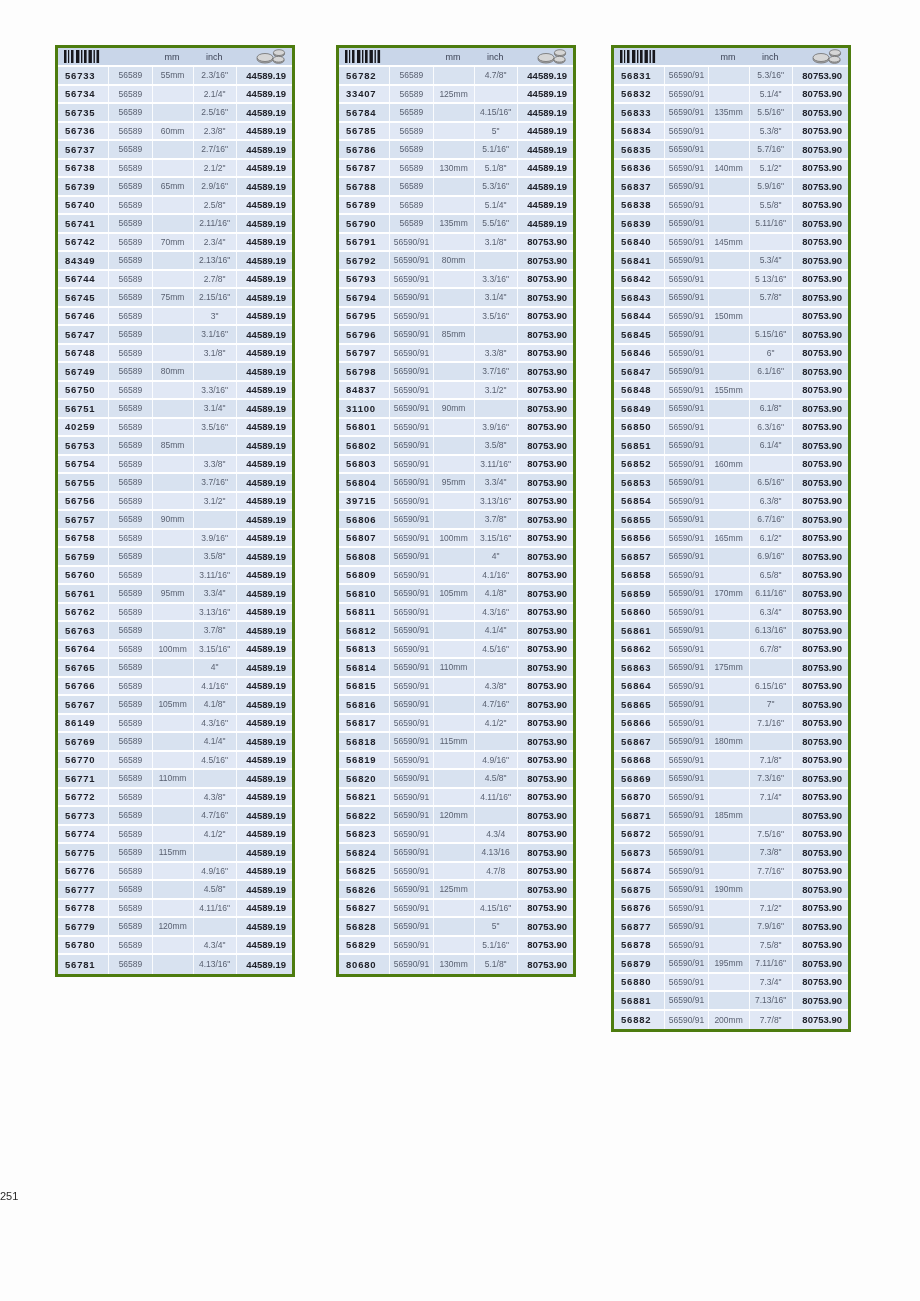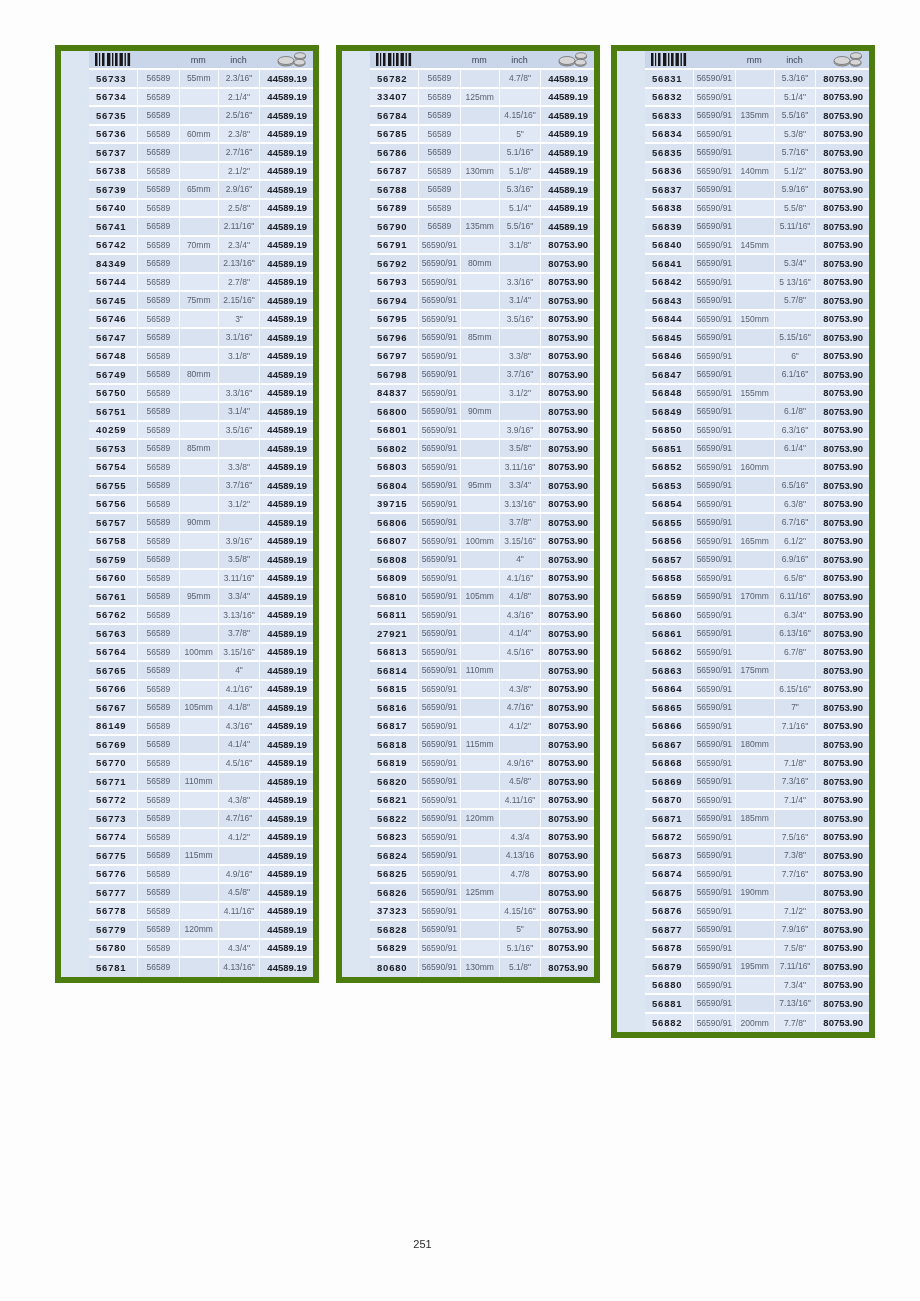--- a/index.html
+++ b/index.html
@@ -3,59 +3,58 @@
 <meta charset="utf-8">
 <style>
   html,body{margin:0;padding:0;}
   body{
     width:920px;height:1301px;position:relative;
     background:#fdfdfd;
     font-family:"Liberation Sans","DejaVu Sans",sans-serif;
     overflow:hidden;
   }
   .catalog-table{
-    position:absolute;top:45px;width:264px;
-    border:6px solid #4d7c0f;
+    position:absolute;top:45px;width:240px;
+    border:3px solid #4d7c0f;
     background:#dce5f2;
     box-sizing:border-box;
-    padding-left:28px;
   }
   .t-header{
     display:flex;align-items:center;
     height:19px;background:#c9d6e9;
     border-bottom:2px solid #ffffff;
     box-sizing:border-box;
   }
   .row{
     display:flex;align-items:center;
     height:18.5px;box-sizing:border-box;
     border-bottom:2px solid #ffffff;
   }
-  .row:last-child{border-bottom:none;}
+  .row:last-child{border-bottom:none;justify-content:center;}
   .row.alt-a{background:#d8e2f0;}
   .row.alt-b{background:#e1e8f5;}
   .c1,.c2,.c3,.c4,.c5{
     box-sizing:border-box;height:100%;
     display:flex;align-items:center;
     overflow:hidden;white-space:nowrap;
   }
   .c1{width:21.5%;padding-left:7px;}
   .c2{width:18.5%;justify-content:center;border-left:1px solid rgba(255,255,255,.85);}
   .c3{width:17.5%;justify-content:center;border-left:1px solid rgba(255,255,255,.85);}
   .c4{width:18.5%;justify-content:center;border-left:1px solid rgba(255,255,255,.85);}
   .c5{width:24%;justify-content:flex-end;padding-right:6px;border-left:1px solid rgba(255,255,255,.85);}
   .item-no{font-weight:bold;font-size:9.5px;color:#20222a;letter-spacing:0.8px;}
   .grey-val{font-size:8.5px;color:#596070;}
   .price-val{font-weight:bold;font-size:9.5px;color:#20222a;}
   .hdr-label{font-size:9px;color:#3d4456;}
   .t-header .c1{padding-left:6px;}
   .t-header .c2,.t-header .c3,.t-header .c4,.t-header .c5{border-left:none;}
   .page-number{
-    position:absolute;top:1238px;left:0;width:845px;
-    text-align:center;font-size:11px;color:#2b2b2b;
+    position:absolute;top:1190px;left:0;width:845px;
+    font-size:11px;color:#2b2b2b;
   }
   svg{display:block;}
 </style>
 </head>
 <body>
 
 <div class="catalog-table" style="left:55px;">
   <div class="t-header">
     <span class="c1">
       <svg width="40" height="13" viewBox="0 0 40 13">
@@ -586,21 +585,21 @@
       <span class="c5 price-val">80753.90</span>
     </div>
     <div class="row alt-b">
       <span class="c1 item-no">84837</span>
       <span class="c2 grey-val">56590/91</span>
       <span class="c3 grey-val"></span>
       <span class="c4 grey-val">3.1/2"</span>
       <span class="c5 price-val">80753.90</span>
     </div>
     <div class="row alt-a">
-      <span class="c1 item-no">56800</span>
+      <span class="c1 item-no">31100</span>
       <span class="c2 grey-val">56590/91</span>
       <span class="c3 grey-val">90mm</span>
       <span class="c4 grey-val"></span>
       <span class="c5 price-val">80753.90</span>
     </div>
     <div class="row alt-b">
       <span class="c1 item-no">56801</span>
       <span class="c2 grey-val">56590/91</span>
       <span class="c3 grey-val"></span>
       <span class="c4 grey-val">3.9/16"</span>
@@ -670,21 +669,21 @@
       <span class="c5 price-val">80753.90</span>
     </div>
     <div class="row alt-b">
       <span class="c1 item-no">56811</span>
       <span class="c2 grey-val">56590/91</span>
       <span class="c3 grey-val"></span>
       <span class="c4 grey-val">4.3/16"</span>
       <span class="c5 price-val">80753.90</span>
     </div>
     <div class="row alt-a">
-      <span class="c1 item-no">27921</span>
+      <span class="c1 item-no">56812</span>
       <span class="c2 grey-val">56590/91</span>
       <span class="c3 grey-val"></span>
       <span class="c4 grey-val">4.1/4"</span>
       <span class="c5 price-val">80753.90</span>
     </div>
     <div class="row alt-b">
       <span class="c1 item-no">56813</span>
       <span class="c2 grey-val">56590/91</span>
       <span class="c3 grey-val"></span>
       <span class="c4 grey-val">4.5/16"</span>
@@ -775,21 +774,21 @@
       <span class="c5 price-val">80753.90</span>
     </div>
     <div class="row alt-a">
       <span class="c1 item-no">56826</span>
       <span class="c2 grey-val">56590/91</span>
       <span class="c3 grey-val">125mm</span>
       <span class="c4 grey-val"></span>
       <span class="c5 price-val">80753.90</span>
     </div>
     <div class="row alt-b">
-      <span class="c1 item-no">37323</span>
+      <span class="c1 item-no">56827</span>
       <span class="c2 grey-val">56590/91</span>
       <span class="c3 grey-val"></span>
       <span class="c4 grey-val">4.15/16"</span>
       <span class="c5 price-val">80753.90</span>
     </div>
     <div class="row alt-a">
       <span class="c1 item-no">56828</span>
       <span class="c2 grey-val">56590/91</span>
       <span class="c3 grey-val"></span>
       <span class="c4 grey-val">5"</span>

